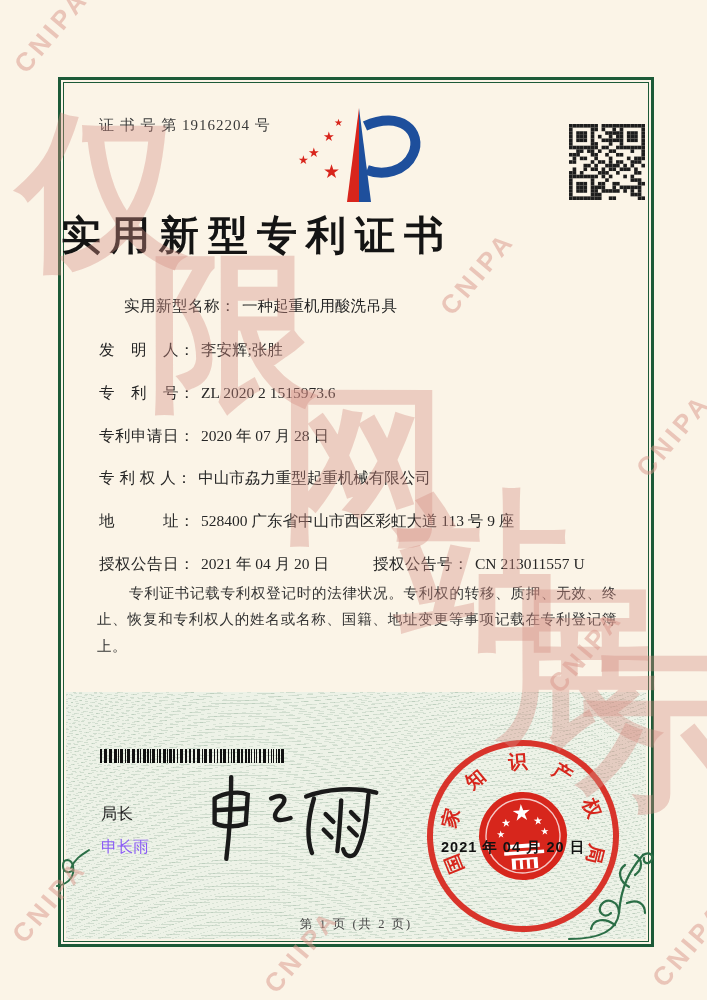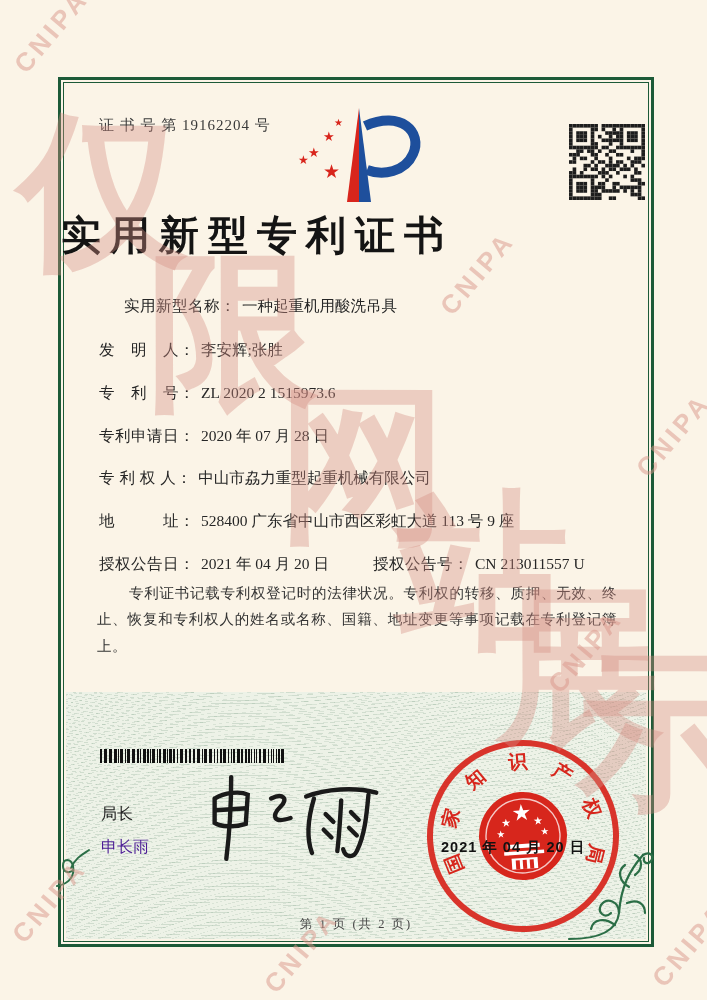--- a/index.html
+++ b/index.html
@@ -38,21 +38,21 @@
   
   .legal{position:absolute;left:36px;top:500px;width:520px;font-size:14.5px;
          line-height:1.82;color:#333;text-align:justify;}
   .legal p{margin:0;text-indent:2.2em;letter-spacing:.5px;}
 
   
   .barcode{position:absolute;left:39px;top:669px;width:186px;height:14px;}
   .signer-role{position:absolute;left:40px;top:724px;font-size:16px;
                font-family:"Liberation Sans","DejaVu Sans",sans-serif;color:#222;}
   .signer-name{position:absolute;left:40px;top:757px;font-size:16px;
-               font-family:"Liberation Sans","DejaVu Sans",sans-serif;color:#4c1d95;}
+               font-family:"Liberation Sans","DejaVu Sans",sans-serif;color:#8b5cf6;}
   .signature{position:absolute;left:140px;top:688px;width:185px;height:100px;}
 
   
   .seal{position:absolute;left:366px;top:660px;width:180px;height:180px;
         border:6px solid rgba(215,38,28,.93);border-radius:50%;transform:rotate(-4deg);}
   .seal .arc{position:absolute;inset:0;}
   .seal .arc span{position:absolute;left:50%;top:3px;transform:translateX(-50%);
         font-size:19px;font-weight:700;color:#d7261c;}
   .emblem{position:absolute;left:50%;top:50%;transform:translate(-50%,-50%);}
   .seal-date{position:absolute;left:380px;top:758px;width:210px;font-size:14.5px;

